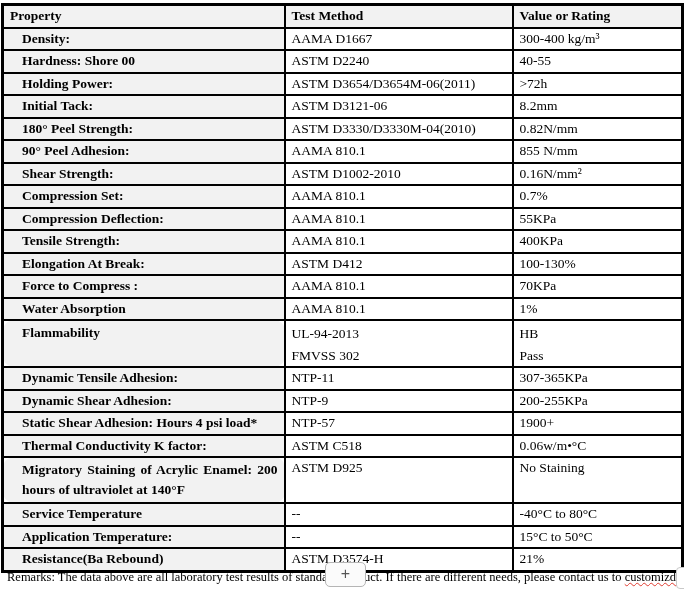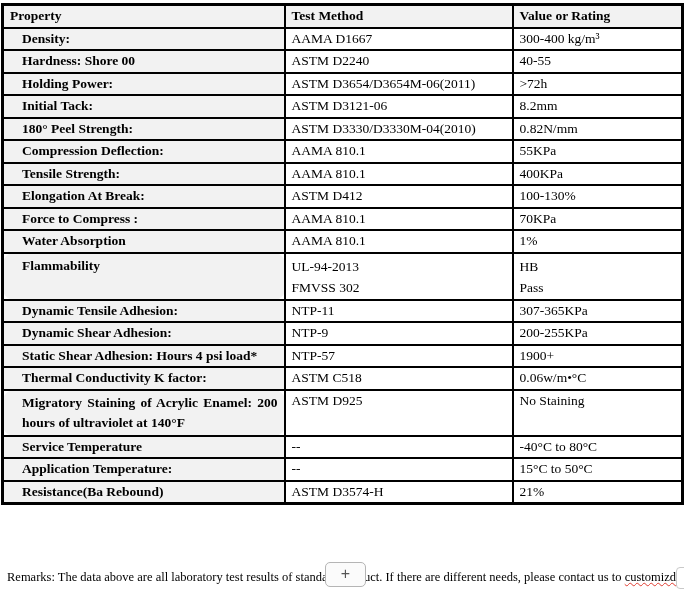--- a/index.html
+++ b/index.html
@@ -150,20 +150,35 @@
           <td class="prop">Initial Tack:</td>
           <td>ASTM D3121-06</td>
           <td>8.2mm</td>
         </tr>
         <tr>
           <td class="prop">180° Peel Strength:</td>
           <td>ASTM D3330/D3330M-04(2010)</td>
           <td>0.82N/mm</td>
         </tr>
         <tr>
+          <td class="prop">90° Peel Adhesion:</td>
+          <td>AAMA 810.1</td>
+          <td>855 N/mm</td>
+        </tr>
+        <tr>
+          <td class="prop">Shear Strength:</td>
+          <td>ASTM D1002-2010</td>
+          <td>0.16N/mm²</td>
+        </tr>
+        <tr>
+          <td class="prop">Compression Set:</td>
+          <td>AAMA 810.1</td>
+          <td>0.7%</td>
+        </tr>
+        <tr>
           <td class="prop">Compression Deflection:</td>
           <td>AAMA 810.1</td>
           <td>55KPa</td>
         </tr>
         <tr>
           <td class="prop">Tensile Strength:</td>
           <td>AAMA 810.1</td>
           <td>400KPa</td>
         </tr>
         <tr>

